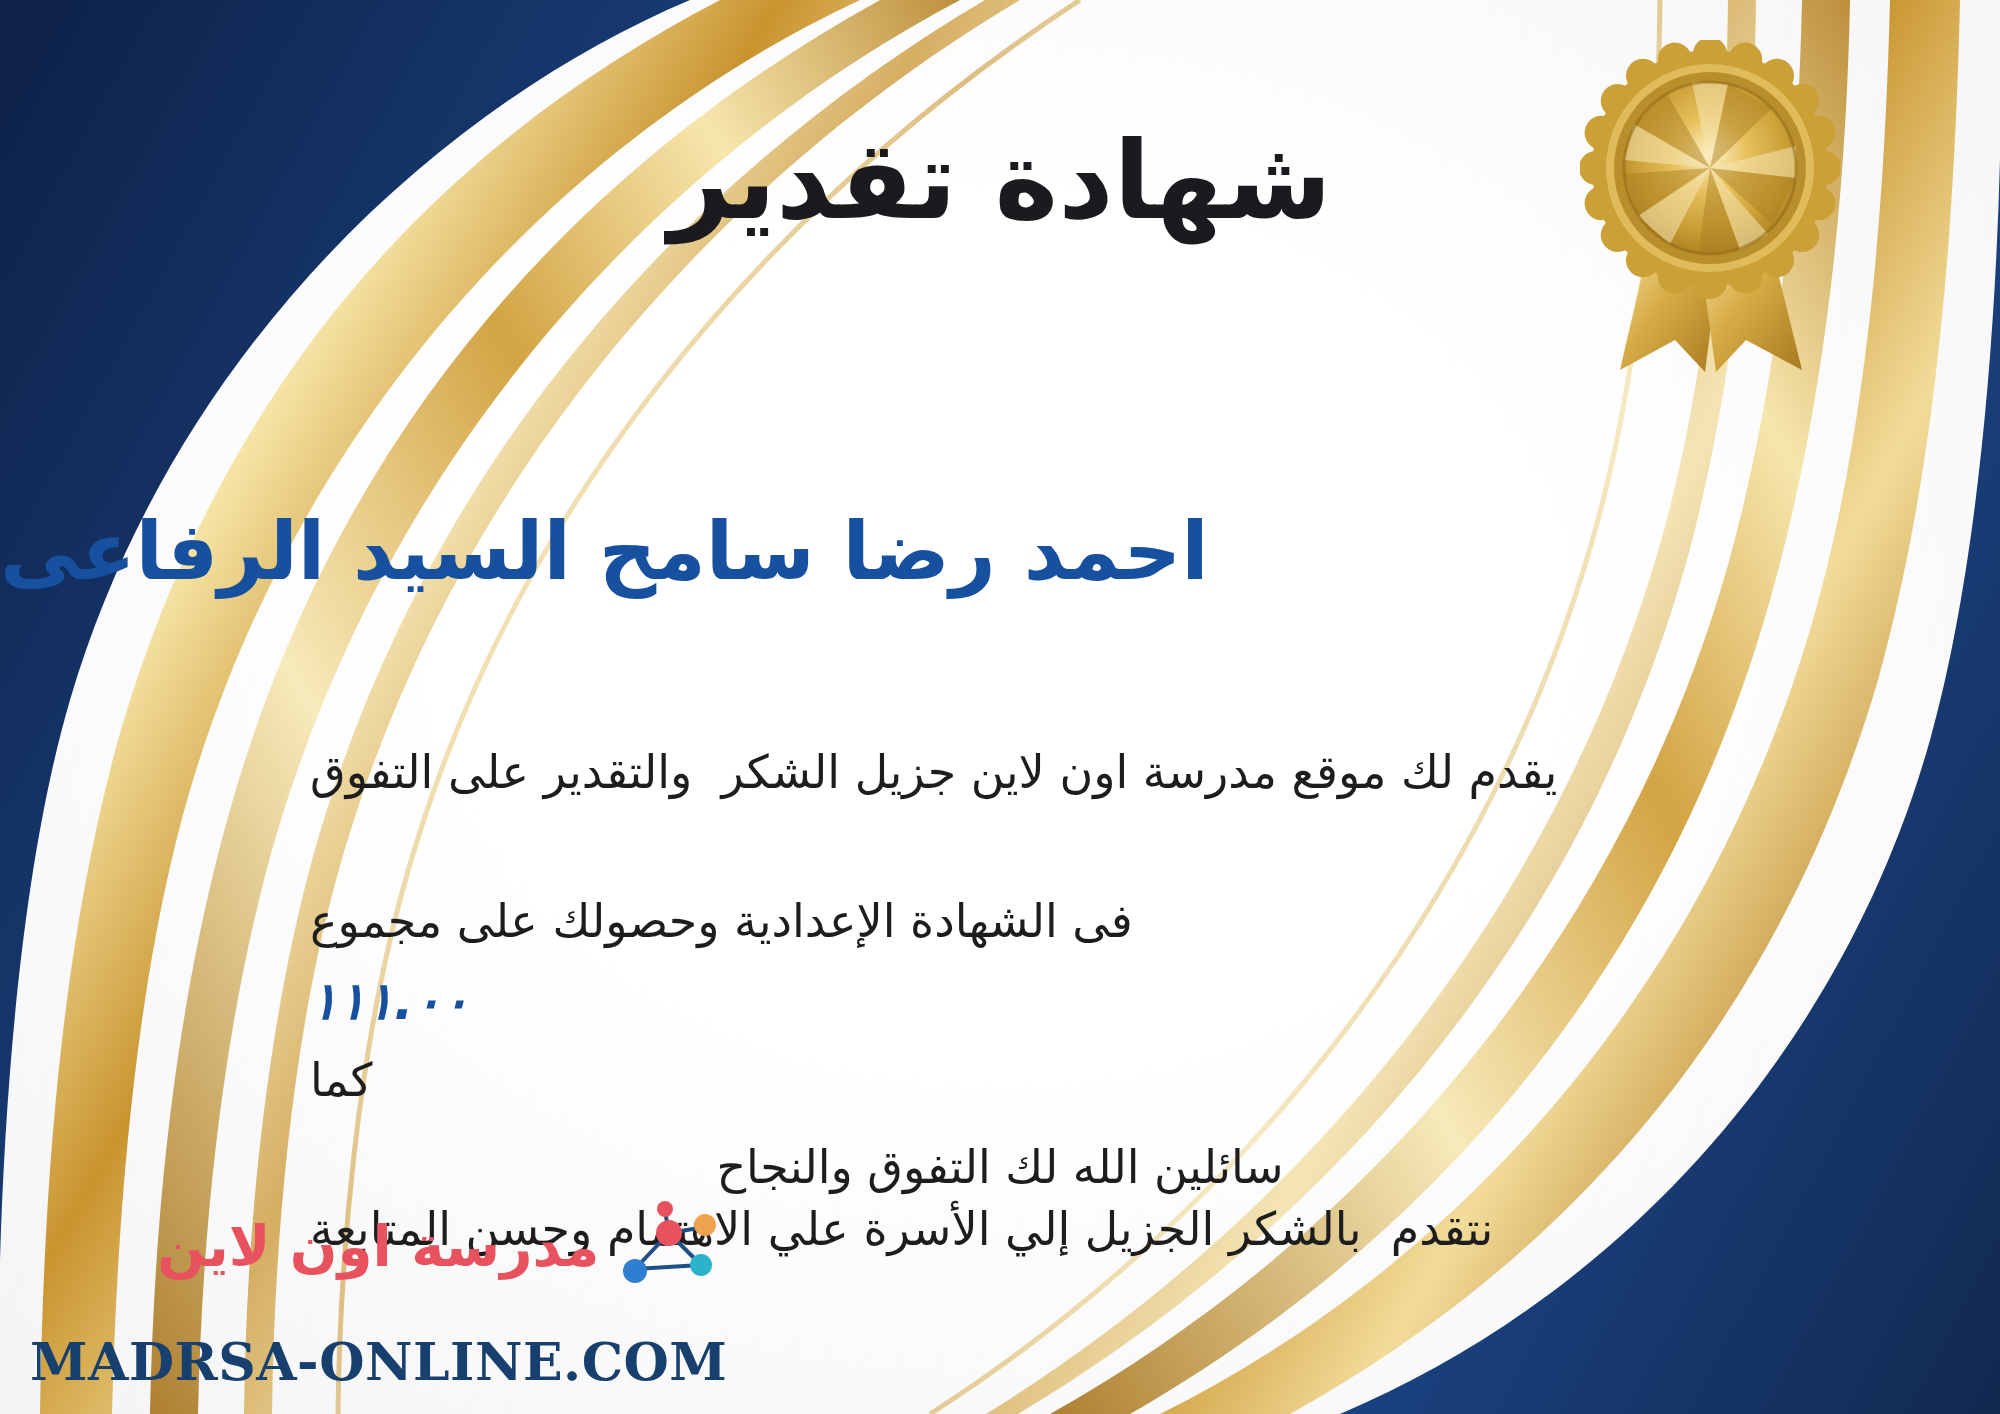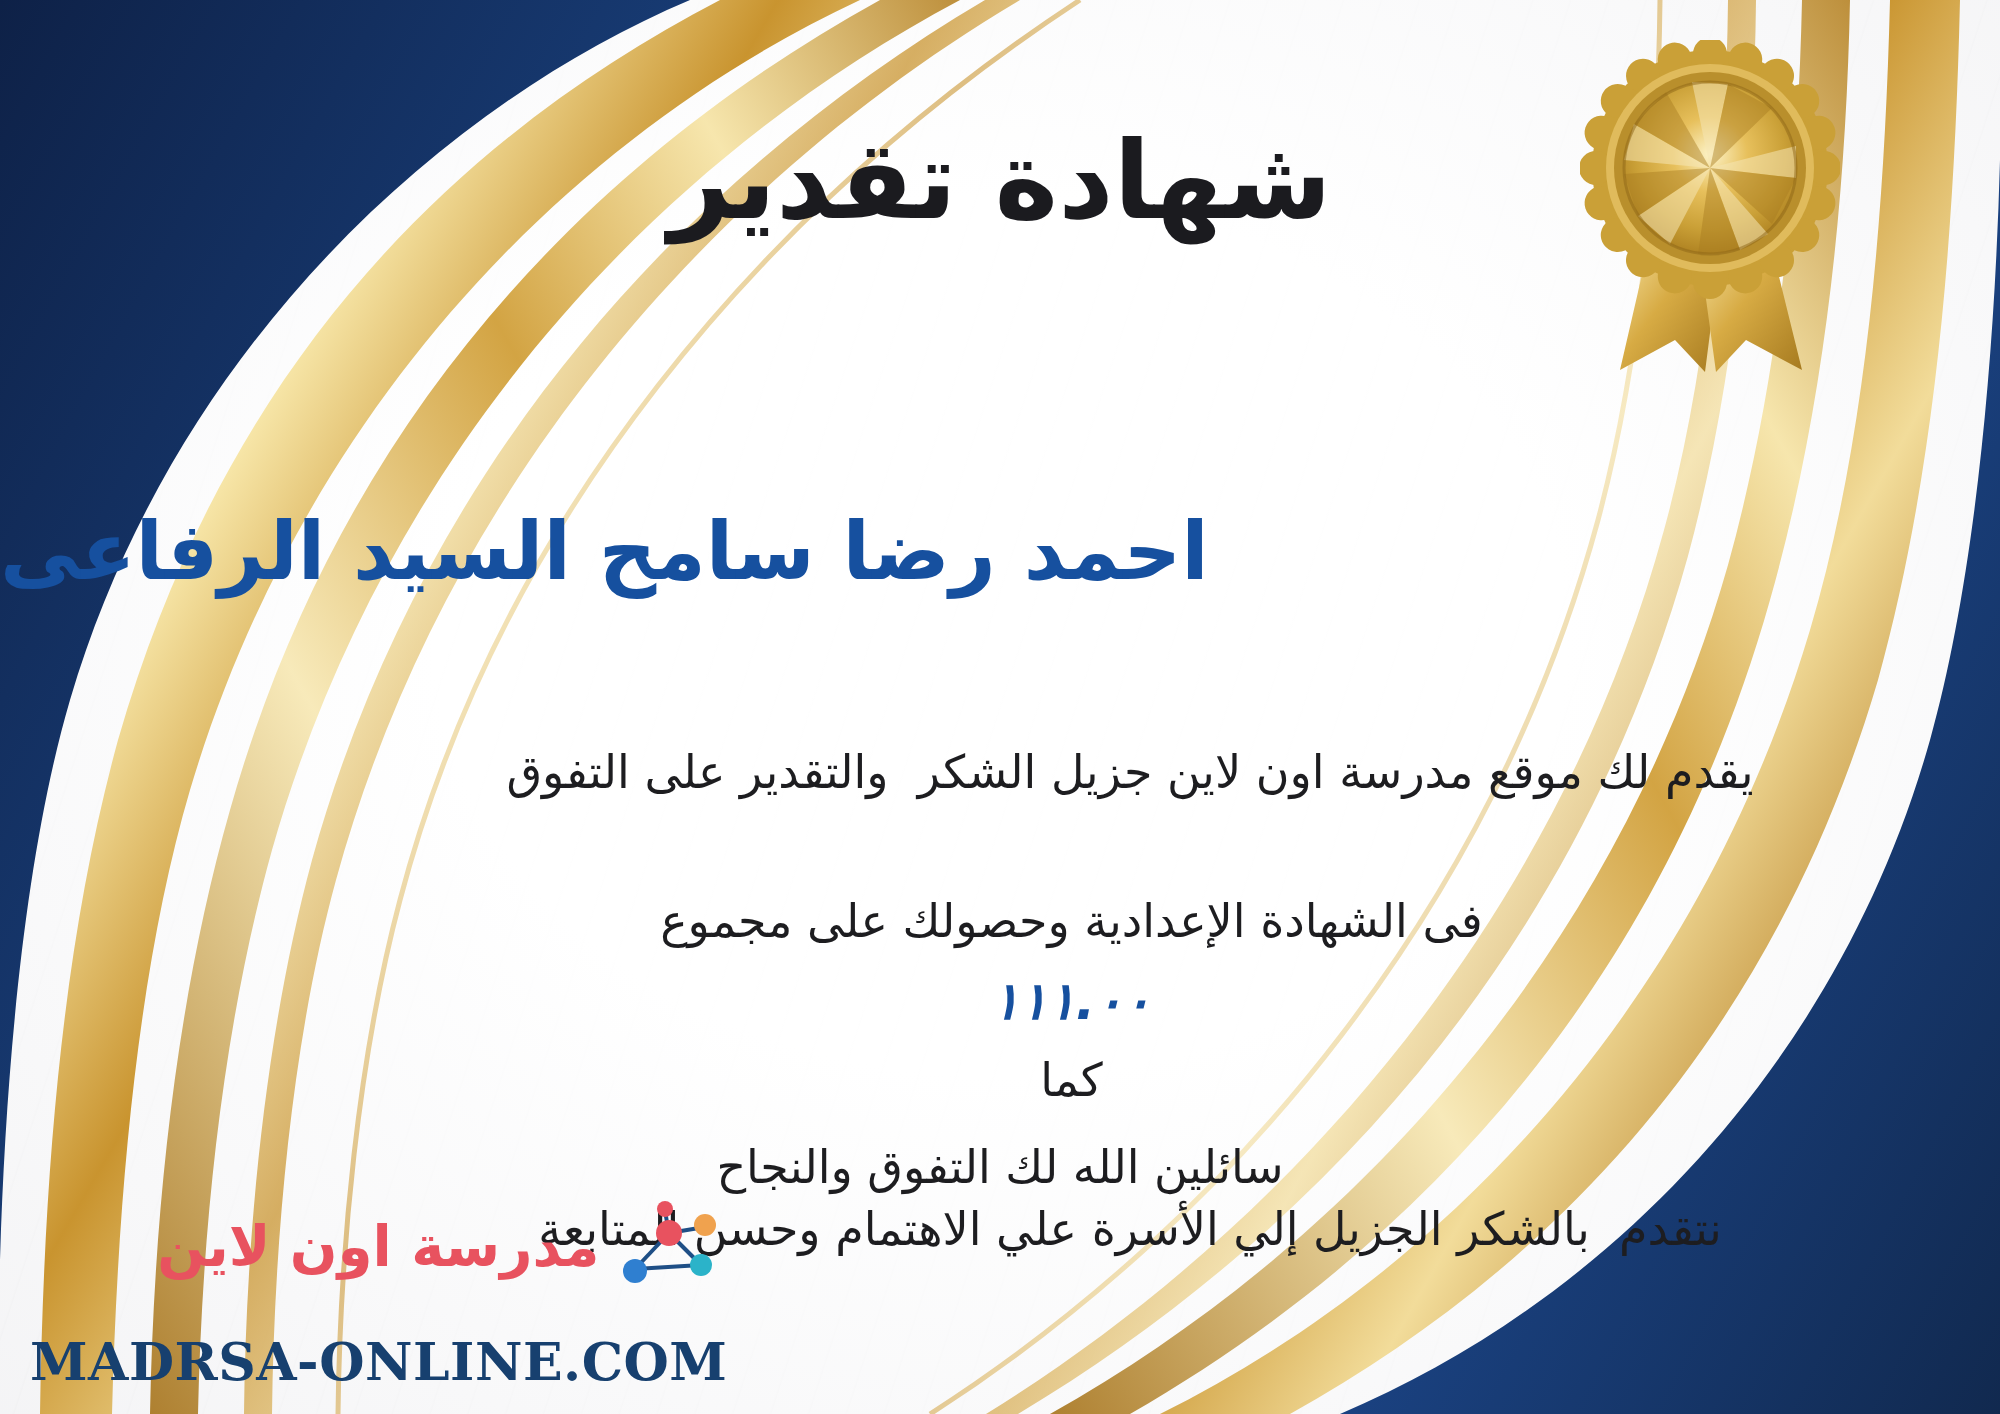--- a/index.html
+++ b/index.html
@@ -83,21 +83,21 @@
     font-weight: 700;
     color: #16509f;
     direction: rtl;
   }
 
   .body-text {
     position: absolute;
     top: 735px;
     left: 310px;
     width: 1640px;
-    text-align: center;
+    text-align: left;
     direction: rtl;
     font-size: 46px;
     line-height: 1.62;
     color: #1d1d20;
   }
   .body-line {
     display: block;
     white-space: pre-wrap;
   }
   .score-value {

